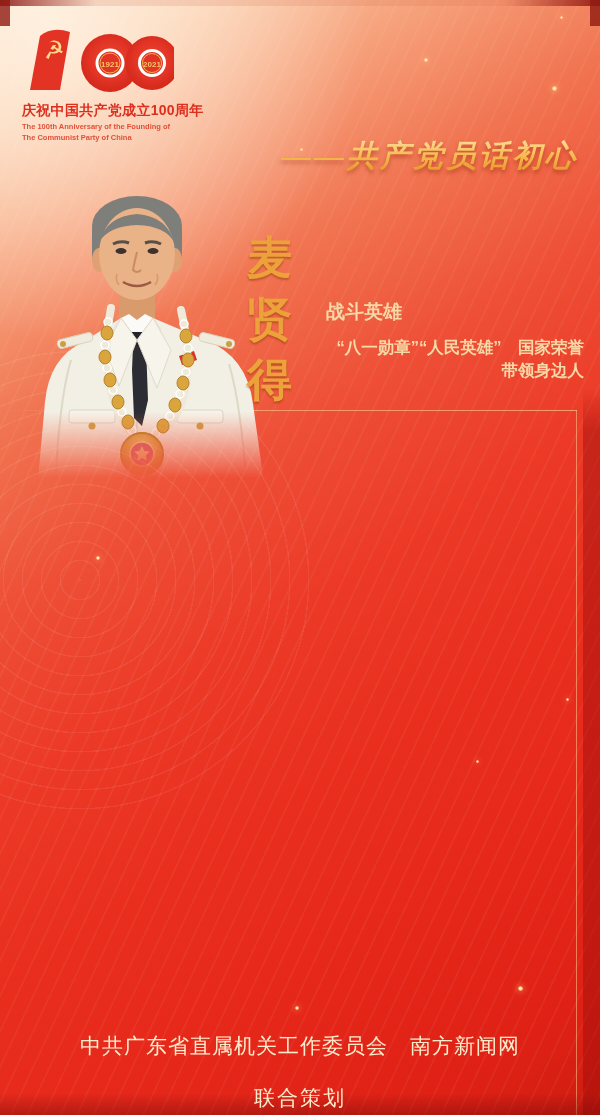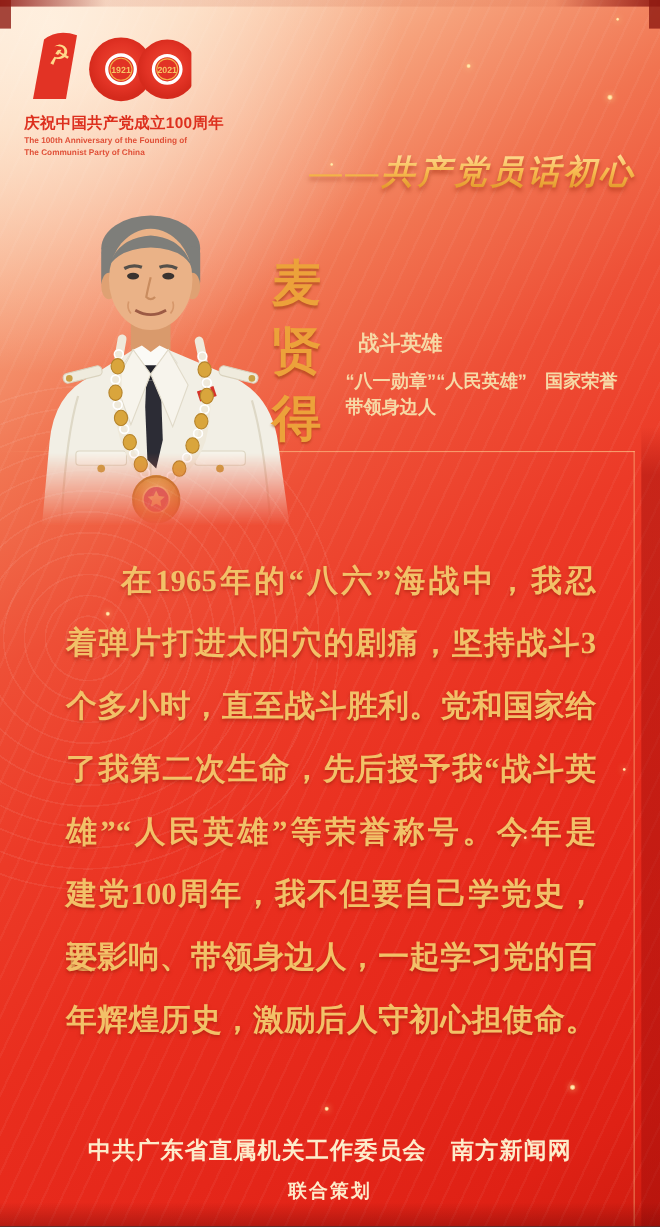--- a/index.html
+++ b/index.html
@@ -42,31 +42,31 @@
   
   .photo{position:absolute;left:33px;top:190px;width:270px;height:300px;
     -webkit-mask-image:linear-gradient(to bottom,#000 0%,#000 74%,rgba(0,0,0,0) 96%);
     mask-image:linear-gradient(to bottom,#000 0%,#000 74%,rgba(0,0,0,0) 96%);}
   
   .name-vertical{position:absolute;left:247px;top:236px;display:flex;flex-direction:column;gap:16px;
     font-family:"Liberation Serif",serif;font-weight:bold;font-size:45px;line-height:45px;
     color:#eca23a;text-shadow:0 2px 2px rgba(140,50,0,.45);}
   .honors{position:absolute;left:314px;top:299px;width:270px;color:#f6d9a6;}
   .honor-main{font-size:19px;font-weight:bold;margin-bottom:11px;margin-left:12px;}
-  .honor-line{font-size:16.5px;line-height:23px;font-weight:bold;}
+  .honor-line{font-size:16.5px;line-height:23px;font-weight:bold;text-align:right;}
   
   .quote{position:absolute;left:60px;top:500px;width:482px;
     font-family:"Liberation Serif",serif;font-weight:bold;font-size:28px;color:#f2c168;
     text-shadow:0 2px 3px rgba(150,30,10,.55);}
   .quote-line{height:57px;line-height:57px;text-align:justify;text-align-last:justify;word-break:keep-all;box-sizing:border-box;}
   .quote-line.indent{padding-left:50px;}
   
-  .footer{position:absolute;left:0;right:0;top:1032px;text-align:center;color:#fdeccb;font-weight:bold;}
+  .footer{position:absolute;left:0;right:0;top:1032px;text-align:center;color:#fdeccb;font-weight:normal;}
   .footer-line1{font-size:21px;letter-spacing:1px;white-space:pre;}
-  .footer-line2{font-size:17px;margin-top:11px;letter-spacing:2px;}
+  .footer-line2{font-size:21px;margin-top:24px;letter-spacing:2px;}
 </style>
 </head>
 <body>
 
 <div class="poster">
 
   <div class="texture-stripes"></div>
   <div class="texture-rings"></div>
   <div class="top-edge"></div>
   <div class="corner-mark left"></div>
@@ -219,29 +219,19 @@
     <span>贤</span>
     <span>得</span>
   </div>
 
   <div class="honors">
     <div class="honor-main">战斗英雄</div>
     <div class="honor-line">“八一勋章”“人民英雄”　国家荣誉</div>
     <div class="honor-line">带领身边人</div>
   </div>
 
-  <div class="quote">
-    <div class="quote-line indent">在1965年的“八六”海战中，我忍</div>
-    <div class="quote-line">着弹片打进太阳穴的剧痛，坚持战斗3</div>
-    <div class="quote-line">个多小时，直至战斗胜利。党和国家给</div>
-    <div class="quote-line">了我第二次生命，先后授予我“战斗英</div>
-    <div class="quote-line">雄”“人民英雄”等荣誉称号。今年是</div>
-    <div class="quote-line">建党100周年，我不但要自己学党史，还</div>
-    <div class="quote-line">要影响、带领身边人，一起学习党的百</div>
-    <div class="quote-line">年辉煌历史，激励后人守初心担使命。</div>
-  </div>
 
   <div class="footer">
     <div class="footer-line1">中共广东省直属机关工作委员会　南方新闻网</div>
     <div class="footer-line2">联合策划</div>
   </div>
 
 </div>
 
 </body></html>

